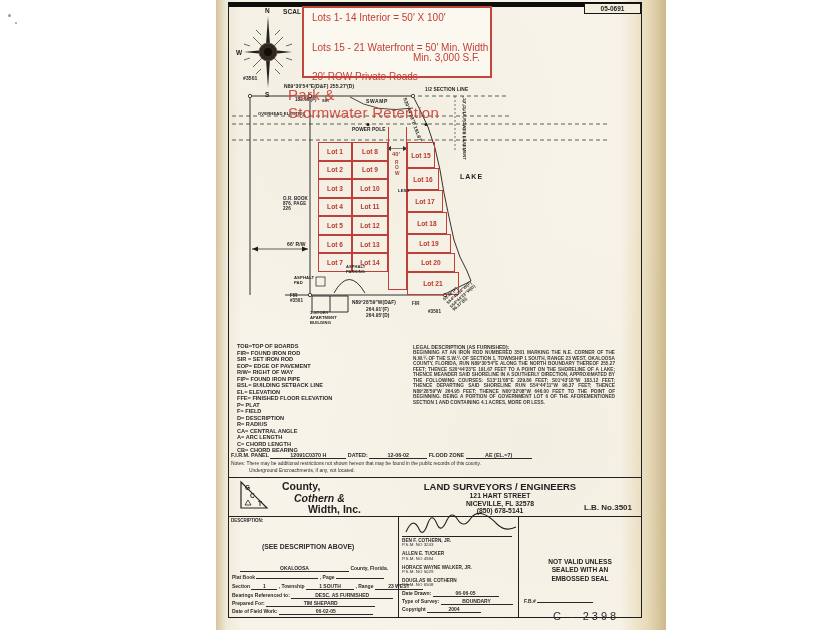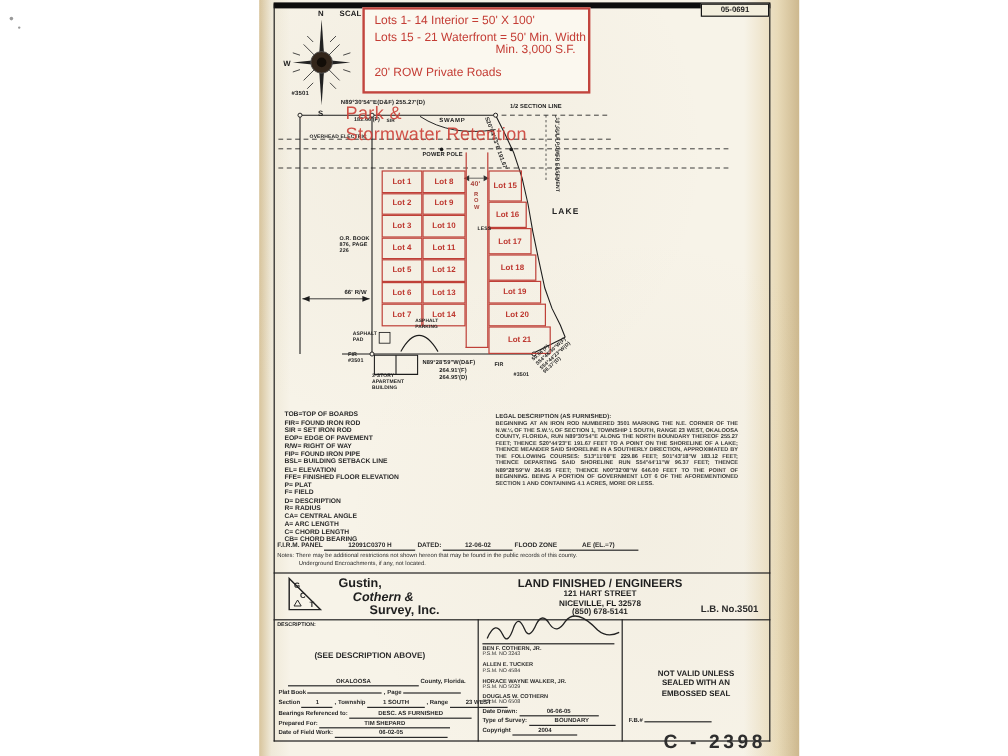--- a/index.html
+++ b/index.html
@@ -45,21 +45,21 @@
   #co-center .sm{font-size:6.8px;font-weight:700;line-height:7.6px;}
   
   .flabel{font-size:5px;font-weight:600;color:#2a2a2a;}
   .formrow{position:absolute;font-size:5px;color:#2a2a2a;white-space:nowrap;}
   #signers{position:absolute;left:402px;top:538px;}
   #signers .nm{font-size:4.7px;font-weight:700;line-height:5.2px;color:#2a2a2a;}
   #signers .no{font-size:4.4px;line-height:4.8px;margin-bottom:3.4px;color:#2a2a2a;}
   #seal{position:absolute;left:520px;top:558px;width:120px;text-align:center;}
   #seal div{font-size:6.6px;font-weight:700;line-height:8.4px;color:#242424;}
   #watermark{position:absolute;left:418px;top:591px;font-size:23px;font-weight:700;color:#3c3c3c;letter-spacing:.5px;z-index:50;}
-  #cnum{position:absolute;left:553px;top:610px;font-size:16px;font-weight:700;letter-spacing:3px;color:#2e2e2e;z-index:51;}
+  #cnum{position:absolute;left:553px;top:610px;font-size:11px;font-weight:400;letter-spacing:3px;color:#2e2e2e;z-index:51;}
   #docid{position:absolute;left:584px;top:3px;width:57px;height:11px;border:1px solid #151515;box-sizing:border-box;
          display:flex;align-items:center;justify-content:center;font-size:6.5px;font-weight:700;background:#f3eedd;}
 </style>
 </head>
 <body>
 
 <div id="stage">
   <div class="speck" style="left:8px;top:14px;width:3px;height:3px;"></div>
   <div class="speck" style="left:15px;top:22px;width:2px;height:2px;"></div>
 
@@ -229,21 +229,21 @@
   <div class="ml" style="left:310px;top:311px;font-size:4.2px;">3-STORY
 APARTMENT
 BUILDING</div>
   <div class="ml" style="left:449px;top:296px;font-size:4.2px;line-height:4.8px;transform:rotate(-42deg);transform-origin:0 50%;">50.06'(F)
 S54°46'30"W(F)
 S54°44'23"W(D)
 96.37'(D)</div>
 
   <div id="notes-box">
     <div>Lots 1- 14 Interior = 50' X 100'</div>
-    <div style="margin-top:4px;">Lots 15 - 21 Waterfront = 50' Min. Width</div>
+    <div style="margin-top:20px;">Lots 15 - 21 Waterfront = 50' Min. Width</div>
     <div style="padding-left:101px;">Min. 3,000 S.F.</div>
     <div style="margin-top:9px;">20' ROW Private Roads</div>
   </div>
   <div class="park" style="left:288px;top:86px;">Park &amp;</div>
   <div class="park" style="left:288px;top:104px;">Stormwater Retention</div>
 
   <div id="legend">
       <div>TOB=TOP OF BOARDS</div>
       <div>FIR= FOUND IRON ROD</div>
       <div>SIR = SET IRON ROD</div>
@@ -281,26 +281,26 @@
 
   <div class="hline" style="left:228px;top:477px;width:414px;"></div>
   <svg class="layer" style="left:238px;top:479px;" width="32" height="32" viewBox="0 0 32 32">
     <polygon points="3,3 3,29 29,29" fill="none" stroke="#222" stroke-width="1.2"></polygon>
     <polygon points="7,26 13,26 10,21" fill="none" stroke="#222" stroke-width=".8"></polygon>
     <text x="7" y="11" font-size="6.5" font-weight="bold" fill="#222">G</text>
     <text x="12" y="19" font-size="6.5" font-weight="bold" fill="#222">C</text>
     <text x="20" y="27" font-size="6.5" font-weight="bold" fill="#222">T</text>
   </svg>
   <div id="co-name">
-    <div>Gustin,</div>
+    <div>County,</div>
     <div class="i1">Cothern &amp;</div>
-    <div class="i2">Survey, Inc.</div>
+    <div class="i2">Width, Inc.</div>
   </div>
   <div id="co-center">
-    <div class="big">LAND FINISHED / ENGINEERS</div>
+    <div class="big">LAND SURVEYORS / ENGINEERS</div>
     <div class="sm">121 HART STREET</div>
     <div class="sm">NICEVILLE, FL  32578</div>
     <div class="sm">(850) 678-5141</div>
   </div>
   <div class="frow" style="left:584px;top:503px;font-size:8px;">L.B. No.3501</div>
   <div class="hline" style="left:228px;top:516px;width:414px;"></div>
   <div class="frow" style="left:231px;top:518px;font-size:4.5px;">DESCRIPTION:</div>
 
   <div class="vline" style="left:398px;top:516px;height:102px;"></div>
   <div class="vline" style="left:518px;top:516px;height:102px;"></div>

